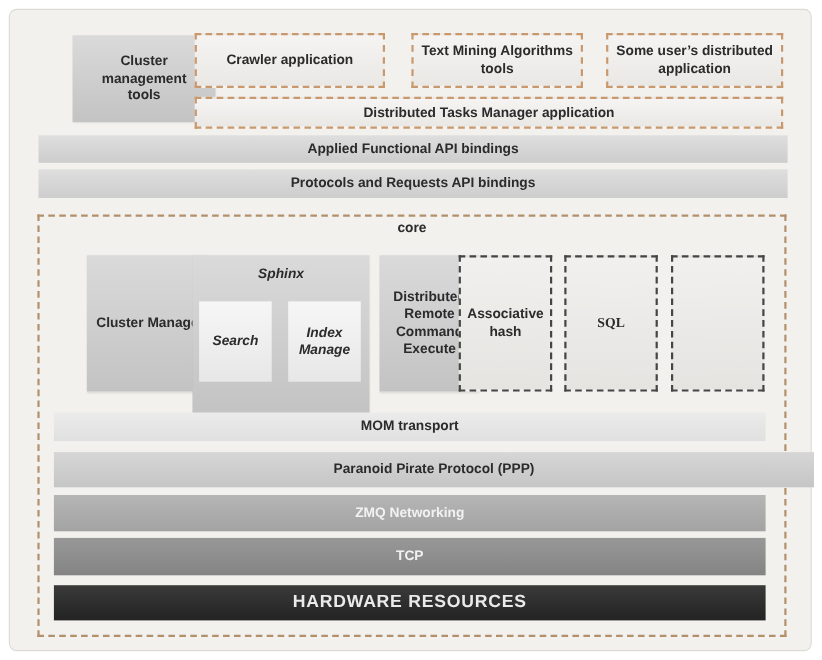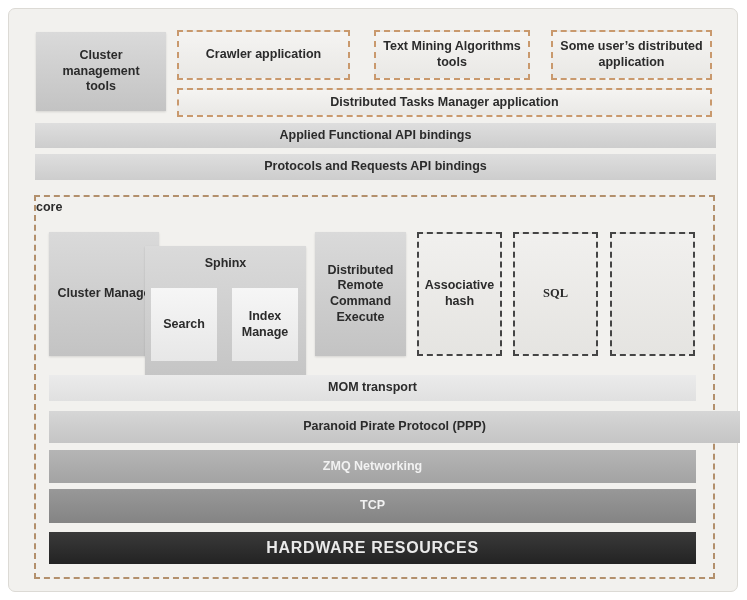--- a/index.html
+++ b/index.html
@@ -22,20 +22,21 @@
     text-align: center;
   }
   .lbl {
     font-weight: 700; font-size: 12.5px; line-height: 1.25;
     color: #2b2b2b;
   }
   
   .graybox {
     background: linear-gradient(to bottom, #dadada, #c3c3c3);
     box-shadow: 0 1px 2px rgba(0,0,0,0.12);
+    margin-left: 30px;
   }
   
   .lightbox {
     background: linear-gradient(to bottom, #f6f6f6, #e7e7e7);
   }
   
   .odash {
     border: 2px dashed #c9996d;
     background: linear-gradient(to bottom, #f5f4f2, #e9e8e5);
   }
@@ -48,20 +49,21 @@
   .apibar {
     background: linear-gradient(to bottom, #dedede, #cdcdcd);
   }
   
   .core {
     border: 2px dashed #b3906c;
     background: transparent;
   }
   .core-label {
     position: absolute; top: 3px; left: 0; width: 100%;
+    text-align: center;
   }
   
   .bar-mom { background: linear-gradient(to bottom, #ebebeb, #e0e0e0); }
   .bar-ppp { background: linear-gradient(to bottom, #d6d6d6, #c5c5c5); }
   .bar-zmq { background: linear-gradient(to bottom, #b5b5b5, #a3a3a3); }
   .bar-tcp { background: linear-gradient(to bottom, #989898, #848484); }
   .bar-hw  { background: linear-gradient(to bottom, #3a3a3a, #232323); }
   .lbl-light { color: #f2f2f2; }
   .lbl-hw {
     color: #eaeaea; font-size: 16px; font-weight: 700;
@@ -106,21 +108,21 @@
   </div>
 
   <div class="abs core" style="left:25px; top:186px; width:681px; height:384px;">
 
     <div class="core-label lbl">core</div>
 
     <div class="abs centered graybox" style="left:13px; top:35px; width:110px; height:124px; padding:0 8px;">
       <span class="lbl">Cluster Manage</span>
     </div>
 
-    <div class="abs graybox" style="left:109px; top:49px; width:161px; height:144px;">
+    <div class="abs graybox" style="left:109px; top:35px; width:161px; height:144px;font-style:italic;">
       <div class="sphinx-title lbl">Sphinx</div>
       <div class="abs centered lightbox" style="left:6px; top:42px; width:66px; height:73px;">
         <span class="lbl">Search</span>
       </div>
       <div class="abs centered lightbox" style="left:87px; top:42px; width:66px; height:73px; padding:0 4px;">
         <span class="lbl">Index Manage</span>
       </div>
     </div>
 
     <div class="abs centered graybox" style="left:279px; top:35px; width:91px; height:124px; padding:0 10px;">

